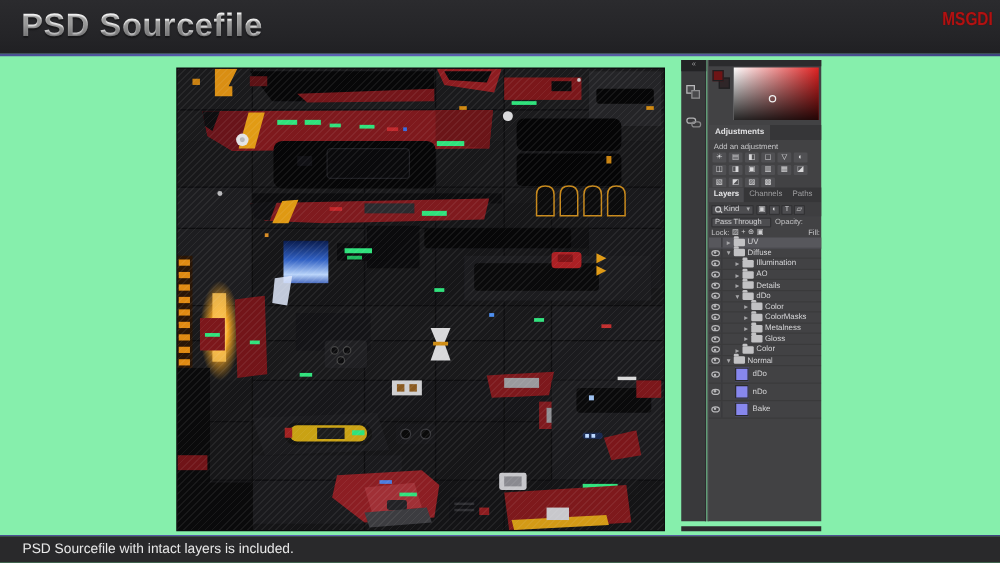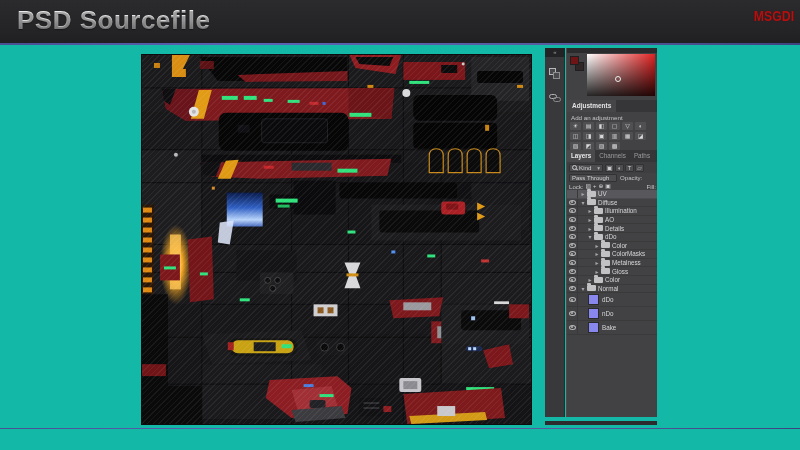--- a/index.html
+++ b/index.html
@@ -1,18 +1,18 @@
 <!DOCTYPE html>
 <html><head>
 <meta charset="utf-8">
 <style>
   * { margin:0; padding:0; box-sizing:border-box; }
   html,body { width:800px; height:450px; overflow:hidden; background:#1c1c1e; }
   body { font-family:"Liberation Sans", sans-serif; position:relative; }
-  #slide { position:absolute; inset:0; width:800px; height:450px; background:#14b8a6; }
+  #slide { position:absolute; inset:0; width:800px; height:450px; background:#86efac; }
 
   
   #header { position:absolute; left:0; top:0; width:800px; height:43px;
     background:linear-gradient(180deg,#2b2b2e 0%,#242427 70%,#202023 100%); }
   #page-title { position:absolute; left:17px; top:5px; font-size:26px; font-weight:bold;
     letter-spacing:.5px;
     background:linear-gradient(180deg,#ffffff 0%,#e8e8e8 45%,#8d8d90 100%);
     -webkit-background-clip:text; background-clip:text; color:transparent;
     text-shadow:0 1px 1px rgba(0,0,0,.35); }
   #logo { position:absolute; right:6px; top:7px; font-size:15px; font-weight:900;
@@ -544,13 +544,16 @@
             <span style="width: 9px; flex: 0 0 auto;"></span>
             <span class="thumb" style="background: rgb(135, 135, 238);"></span>
             <span class="lname">Bake</span>
           </div>
         </div>
     </div>
     <div id="ps-bottom-edge"></div>
   </div>
 
   <div class="blue-rule" id="footer-rule"></div>
+  <div id="footer">
+    <div id="footer-note">PSD Sourcefile with intact layers is included.</div>
+  </div>
 </div>
 
 </body></html>

